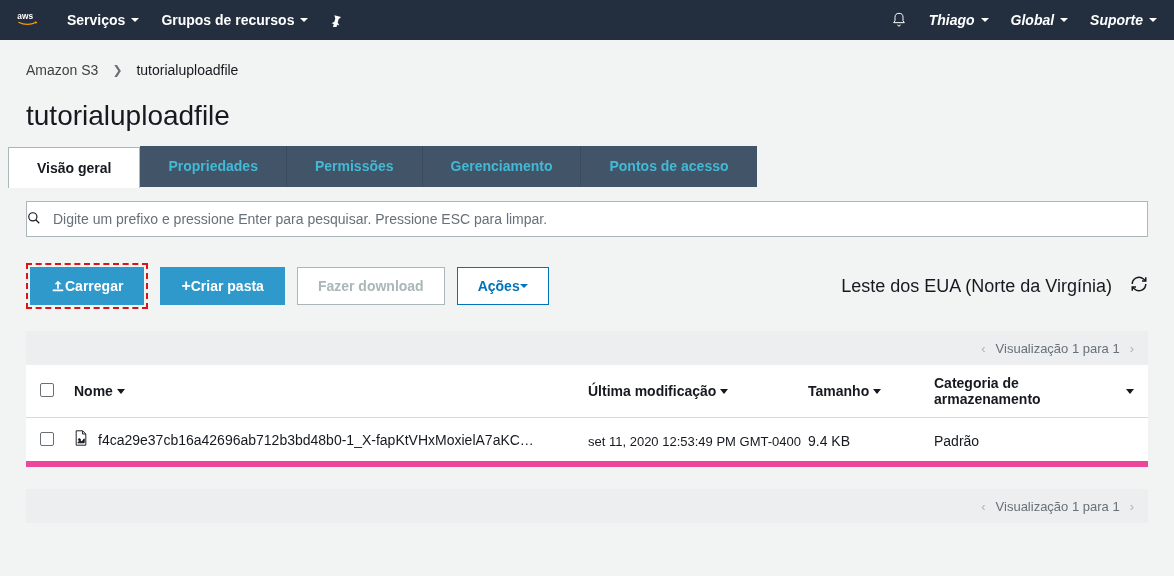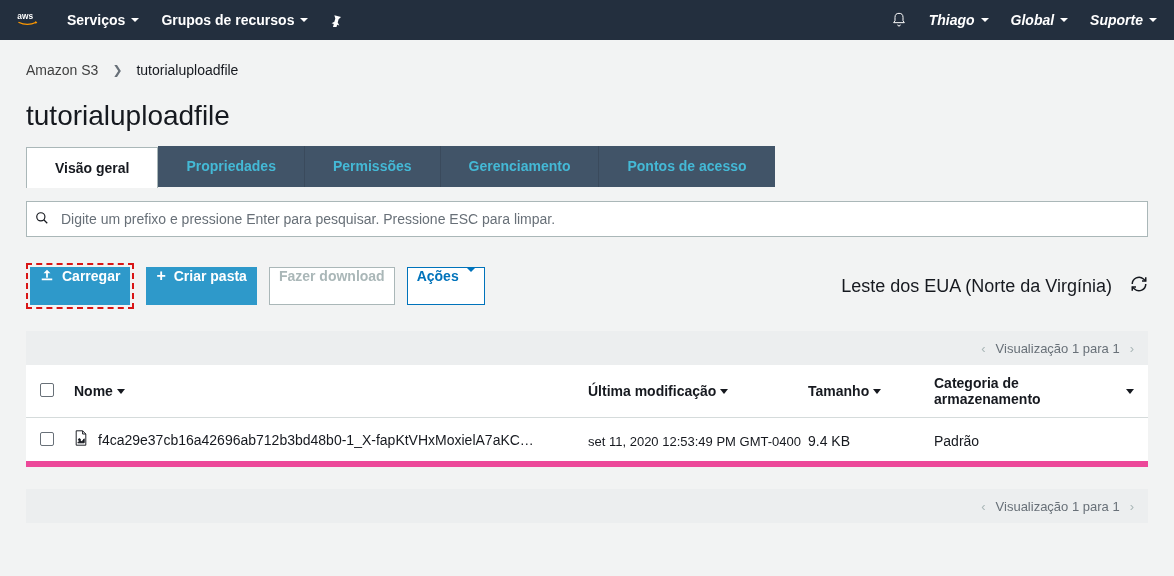--- a/index.html
+++ b/index.html
@@ -18,35 +18,35 @@
 
 
 .breadcrumb { padding: 22px 26px 0 26px; display: flex; align-items: center; gap: 14px; font-size: 14px; }
 .breadcrumb .link { color: #404040; cursor: pointer; }
 .breadcrumb .chev { color: #687078; font-size: 12px; }
 
 
 .page-title { padding: 22px 26px 14px 26px; font-size: 28px; font-weight: 400; color: #16191f; }
 
 
-.tabs { display: flex; margin: 0 26px; border-bottom: none; }
+.tabs { display: flex; margin: 0 8px; border-bottom: none; }
 .tab { padding: 12px 28px; background: #415468; color: #44b9d6; font-weight: 600; cursor: pointer; border-right: 1px solid #3a4a5c; font-size: 14px; }
 .tab.active { background: #fff; color: #16191f; border: 1px solid #aab7b8; border-bottom: none; position: relative; top: 1px; }
 .tabs .tab:last-child { border-right: none; }
 
 
 .search-wrap { margin: 0 26px; padding: 14px 0 0 0; }
-.search-box { display: flex; align-items: center; border: 1px solid #aab7b8; background: #fff; height: 36px; padding: 0 8px; gap: 12px; }
+.search-box { display: flex; align-items: center; border: 1px solid #aab7b8; background: #fff; height: 36px; padding: 0 0; gap: 12px; }
 .search-box input { border: none; outline: none; flex: 1; font-size: 14px; color: #16191f; }
 .search-box input::placeholder { color: #687078; }
 .search-icon svg { width: 14px; height: 14px; stroke: #16191f; fill: none; stroke-width: 2; }
 
 
 .toolbar { display: flex; align-items: center; margin: 26px 26px 0 26px; gap: 12px; }
-.btn { height: 38px; padding: 0 9px; display: inline-flex; gap: 8px; font-size: 14px; font-weight: 600; cursor: pointer; border: 1px solid transparent; }
+.btn { height: 38px; padding: 0 20px; display: inline-flex; align-items: center; font-size: 14px; font-weight: 600; cursor: pointer; border: 1px solid transparent; }
 .btn-primary { background: #2e99ca; color: #fff; border-color: #2e99ca; }
 .btn-disabled { background: #fff; color: #aab7b8; border: 1px solid #aab7b8; cursor: default; }
 .btn-outline { background: #fff; color: #0073bb; border: 1px solid #0073bb; }
 .btn .icon { display: inline-flex; }
 .btn .caret-blue { border-top-color: #0073bb; }
 .highlight-box { border: 2px dashed #d91515; padding: 2px; display: inline-flex; }
 .toolbar-right { margin-left: auto; display: flex; align-items: center; gap: 18px; font-size: 18px; color: #16191f; }
 .refresh-icon svg { width: 18px; height: 18px; stroke: #16191f; fill: none; stroke-width: 2; }
 
 

